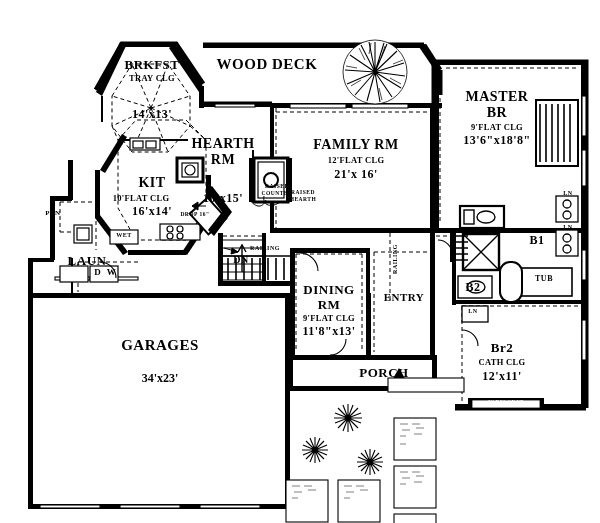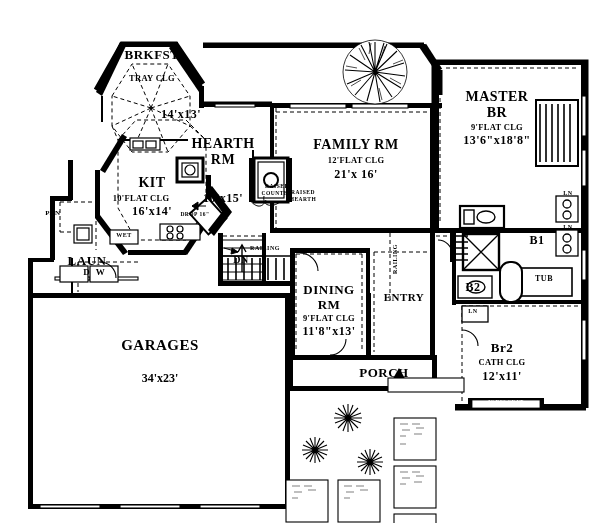--- a/index.html
+++ b/index.html
@@ -345,24 +345,25 @@
 
   <g stroke="#000" stroke-width="1" fill="none">
     <path d="M224,248 L238,252"></path>
     <polygon points="238,252 232,248 231,254" fill="#000"></polygon>
     <path d="M206,206 L192,206"></path>
     <polygon points="192,206 198,202 198,210" fill="#000"></polygon>
     <path d="M266,200 C262,210 254,206 250,200"></path>
   </g>
 </svg>
 
-<div class="lbl rm-name t13" style="left:102px;top:48px;width:100px;">BRKFST</div>
+<div class="lbl rm-name t13" style="left:102px;top:58px;width:100px;">BRKFST</div>
 <div class="lbl clg" style="left:102px;top:74px;width:100px;">TRAY CLG</div>
-<div class="lbl dim" style="left:102px;top:108px;width:100px;padding-left:29px;">14'x13'</div>
-
+<div class="lbl dim" style="left:102px;top:108px;width:100px;">14'x13'</div>
+
+<div class="lbl rm-name t15" style="left:192px;top:57px;width:150px;">WOOD DECK</div>
 
 <div class="lbl rm-name t14" style="left:178px;top:137px;width:90px;">HEARTH</div>
 <div class="lbl rm-name t14" style="left:178px;top:153px;width:90px;">RM</div>
 <div class="lbl dim" style="left:178px;top:192px;width:90px;">10'x15'</div>
 
 <div class="lbl rm-name t14" style="left:102px;top:176px;width:100px;">KIT</div>
 <div class="lbl clg" style="left:87px;top:194px;width:108px;">10'FLAT CLG</div>
 <div class="lbl dim" style="left:102px;top:205px;width:100px;">16'x14'</div>
 
 <div class="lbl rm-name t14" style="left:286px;top:138px;width:140px;">FAMILY RM</div>
@@ -401,21 +402,21 @@
 
 <div class="lbl t55 tiny-b" style="left:276px;top:190px;width:54px;">RAISED</div>
 <div class="lbl t55 tiny-b" style="left:276px;top:197px;width:54px;">HEARTH</div>
 
 <div class="lbl t10 tiny-b" style="left:216px;top:222px;width:50px;">DN</div>
 <div class="lbl t6 tiny-b" style="left:238px;top:245px;width:54px;">RAILING</div>
 
 <div class="lbl t6 tiny-b rot" style="left:392px;top:288px;width:58px;">RAILING</div>
 
 <div class="lbl t7 tiny-b" style="left:36px;top:200px;width:34px;margin-top:10px;">PAN</div>
-<div class="lbl t9 tiny-b" style="left:64px;top:268px;width:62px;letter-spacing:2px;">D  W</div>
+<div class="lbl t9 tiny-b" style="left:75px;top:268px;width:62px;letter-spacing:2px;">D  W</div>
 <div class="lbl t6 tiny-b" style="left:110px;top:232px;width:28px;">WET</div>
 
 <div class="lbl t8 tiny-b" style="left:524px;top:275px;width:40px;">TUB</div>
 
 <div class="lbl t6 tiny-b" style="left:558px;top:190px;width:20px;">LN</div>
 <div class="lbl t6 tiny-b" style="left:558px;top:224px;width:20px;">LN</div>
 <div class="lbl t6 tiny-b" style="left:462px;top:308px;width:22px;">LN</div>
 
 <div class="lbl t55 tiny-b" style="left:472px;top:400px;width:68px;color:#fff;">W.DW SEAT</div>
 

